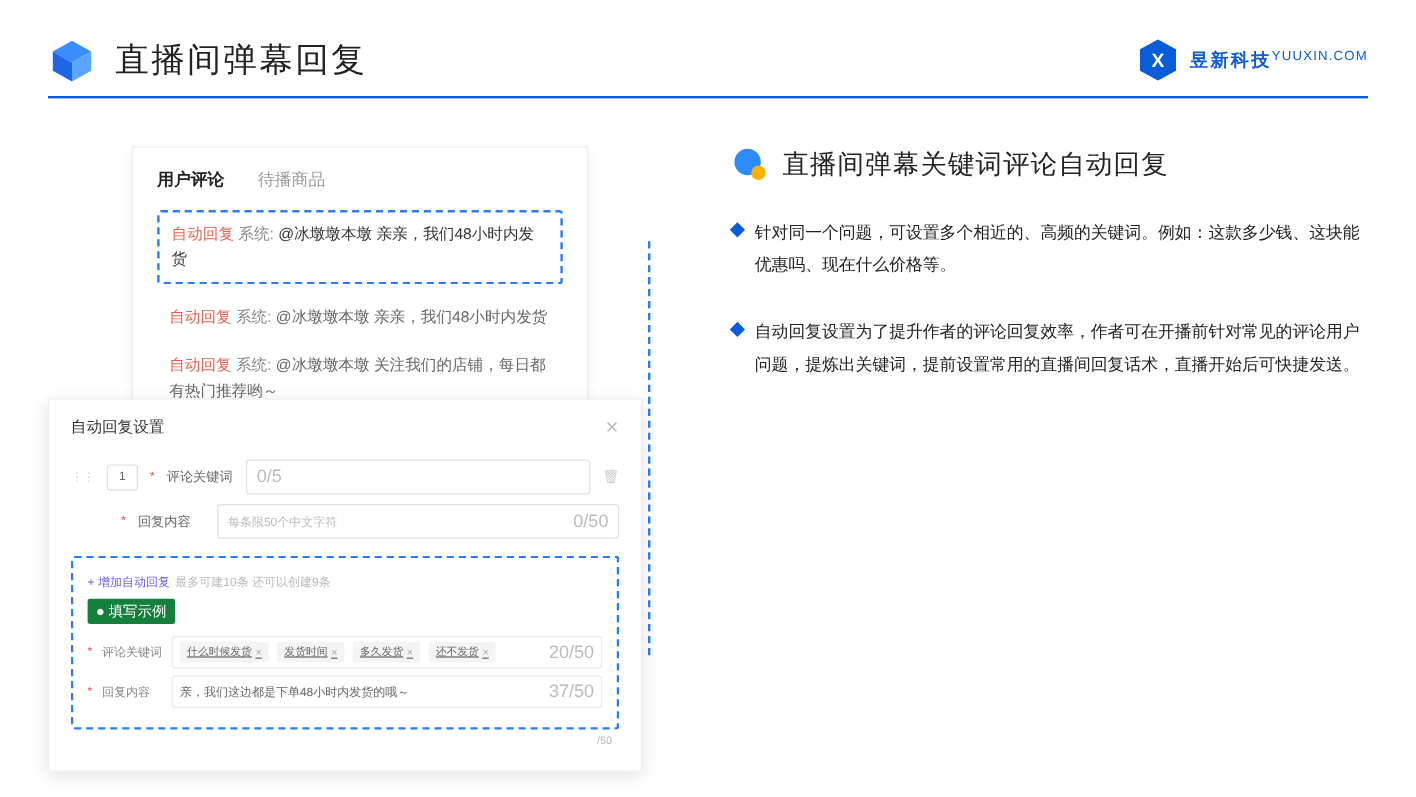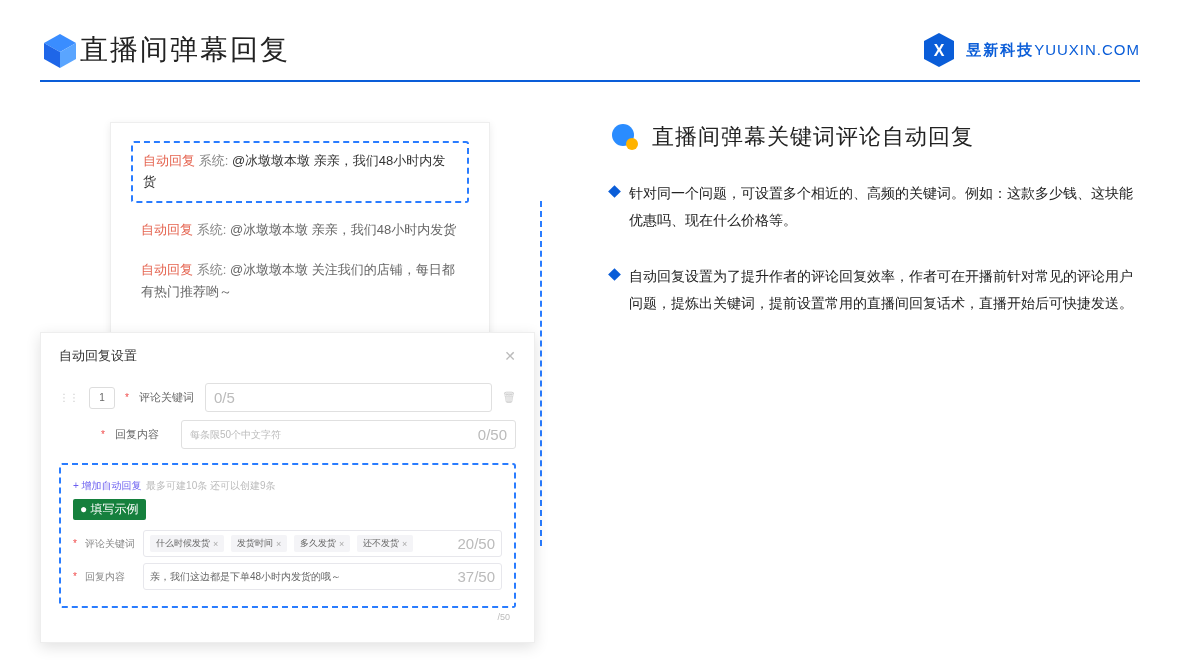--- a/index.html
+++ b/index.html
@@ -1,28 +1,28 @@
 <!DOCTYPE html>
 <html><head>
 <meta charset="utf-8">
 <style>
 * { margin: 0; padding: 0; box-sizing: border-box; }
 body { font-family: "Microsoft YaHei", sans-serif; background: #fff; width: 1180px; height: 664px; position: relative; }
 
 
 .header { display: flex; align-items: center; justify-content: space-between; padding: 30px 40px 10px 40px; }
-.header-left { display: flex; align-items: center; gap: 0; }
+.header-left { display: flex; align-items: center; gap: 16px; }
 .cube-icon { width: 40px; height: 40px; position: relative; }
 .cube-icon svg { width: 100%; height: 100%; }
 .page-title { font-size: 28px; font-weight: 500; color: #222; letter-spacing: 2px; }
 .brand { display: flex; align-items: center; gap: 8px; }
 .brand-icon { width: 38px; height: 38px; }
 .brand-text { display: flex; flex-direction: row; }
 .brand-cn { font-size: 15px; font-weight: 600; color: #0a5dd8; letter-spacing: 2px; }
-.brand-en { font-size: 15px; color: #0a5dd8; letter-spacing: 1px; }
+.brand-en { font-size: 11px; color: #0a5dd8; letter-spacing: 1px; }
 .hr-line { margin: 0 40px 20px 40px; height: 2px; background: #0a5dd8; }
 
 
 .main { display: flex; padding: 20px 40px; gap: 40px; }
 .left-col { position: relative; width: 510px; height: 490px; }
 .right-col { flex: 1; padding-left: 20px; }
 
 
 .comment-card { position: absolute; top: 0; left: 70px; width: 380px; background: #fff; border: 1px solid #eee; box-shadow: 0 2px 8px rgba(0,0,0,0.08); padding: 18px 20px 20px 20px; }
 .tabs { display: flex; gap: 28px; margin-bottom: 16px; }
@@ -51,21 +51,21 @@
 .form-label { color: #666; width: 56px; }
 .text-input { flex: 1; border: 1px solid #e0e0e0; border-radius: 3px; padding: 5px 8px; font-size: 10px; color: #bbb; display: flex; justify-content: space-between; align-items: center; background: #fff; }
 .input-counter { color: #bbb; font-size: 15px; }
 .trash { color: #ccc; font-size: 11px; }
 
 
 .example-wrap { border: 2px dashed #2a7cff; border-radius: 3px; padding: 10px 12px; margin-top: 14px; position: relative; }
 .add-link { color: #6a5ef0; font-size: 10px; }
 .add-hint { color: #bbb; font-size: 10px; }
 .example-badge { display: inline-block; background: #15803d; color: #fff; font-size: 12px; padding: 2px 7px; border-radius: 2px; margin: 6px 0 4px 0; }
-.tag-chip { display: inline-flex; align-items: center; background: #f4f4f7; border-radius: 2px; padding: 2px 6px; font-size: 9px; color: #666; margin-right: 4px; }
+.tag-chip { display: inline-flex; align-items: center; background: #f4f4f7; border-radius: 2px; padding: 2px 6px; font-size: 9px; color: #666; margin-right: 4px; text-decoration: underline; }
 .tag-x { color: #aaa; margin-left: 3px; font-size: 9px; }
 .ex-input { flex: 1; border: 1px solid #e7e7ec; border-radius: 3px; padding: 4px 6px; display: flex; justify-content: space-between; align-items: center; background: #fff; }
 .ex-row { display: flex; align-items: center; gap: 8px; font-size: 10px; margin: 6px 0; }
 .ex-label { color: #888; width: 50px; }
 
 
 .section-head { display: flex; align-items: center; gap: 12px; margin-bottom: 28px; }
 .bubble-icon { width: 30px; height: 30px; position: relative; }
 .section-title { font-size: 22px; color: #222; letter-spacing: 1px; }
 .bullet-item { display: flex; align-items: flex-start; gap: 10px; margin-bottom: 30px; }
@@ -98,20 +98,24 @@
       <span class="brand-en">YUUXIN.COM</span>
     </div>
   </div>
 </div>
 <div class="hr-line"></div>
 
 <div class="main">
   <div class="left-col">
 
     <div class="comment-card">
+      <div class="tabs">
+        <div class="tab active">用户评论</div>
+        <div class="tab">待播商品</div>
+      </div>
       <div class="highlight-row">
         <span class="auto-label">自动回复</span>
         <span class="sys-label">系统:</span>
         <span class="msg-highlight">@冰墩墩本墩 亲亲，我们48小时内发货</span>
       </div>
       <div class="plain-row">
         <span class="auto-label">自动回复</span>
         <span class="sys-label">系统:</span>
         <span class="msg-text">@冰墩墩本墩 亲亲，我们48小时内发货</span>
       </div>

